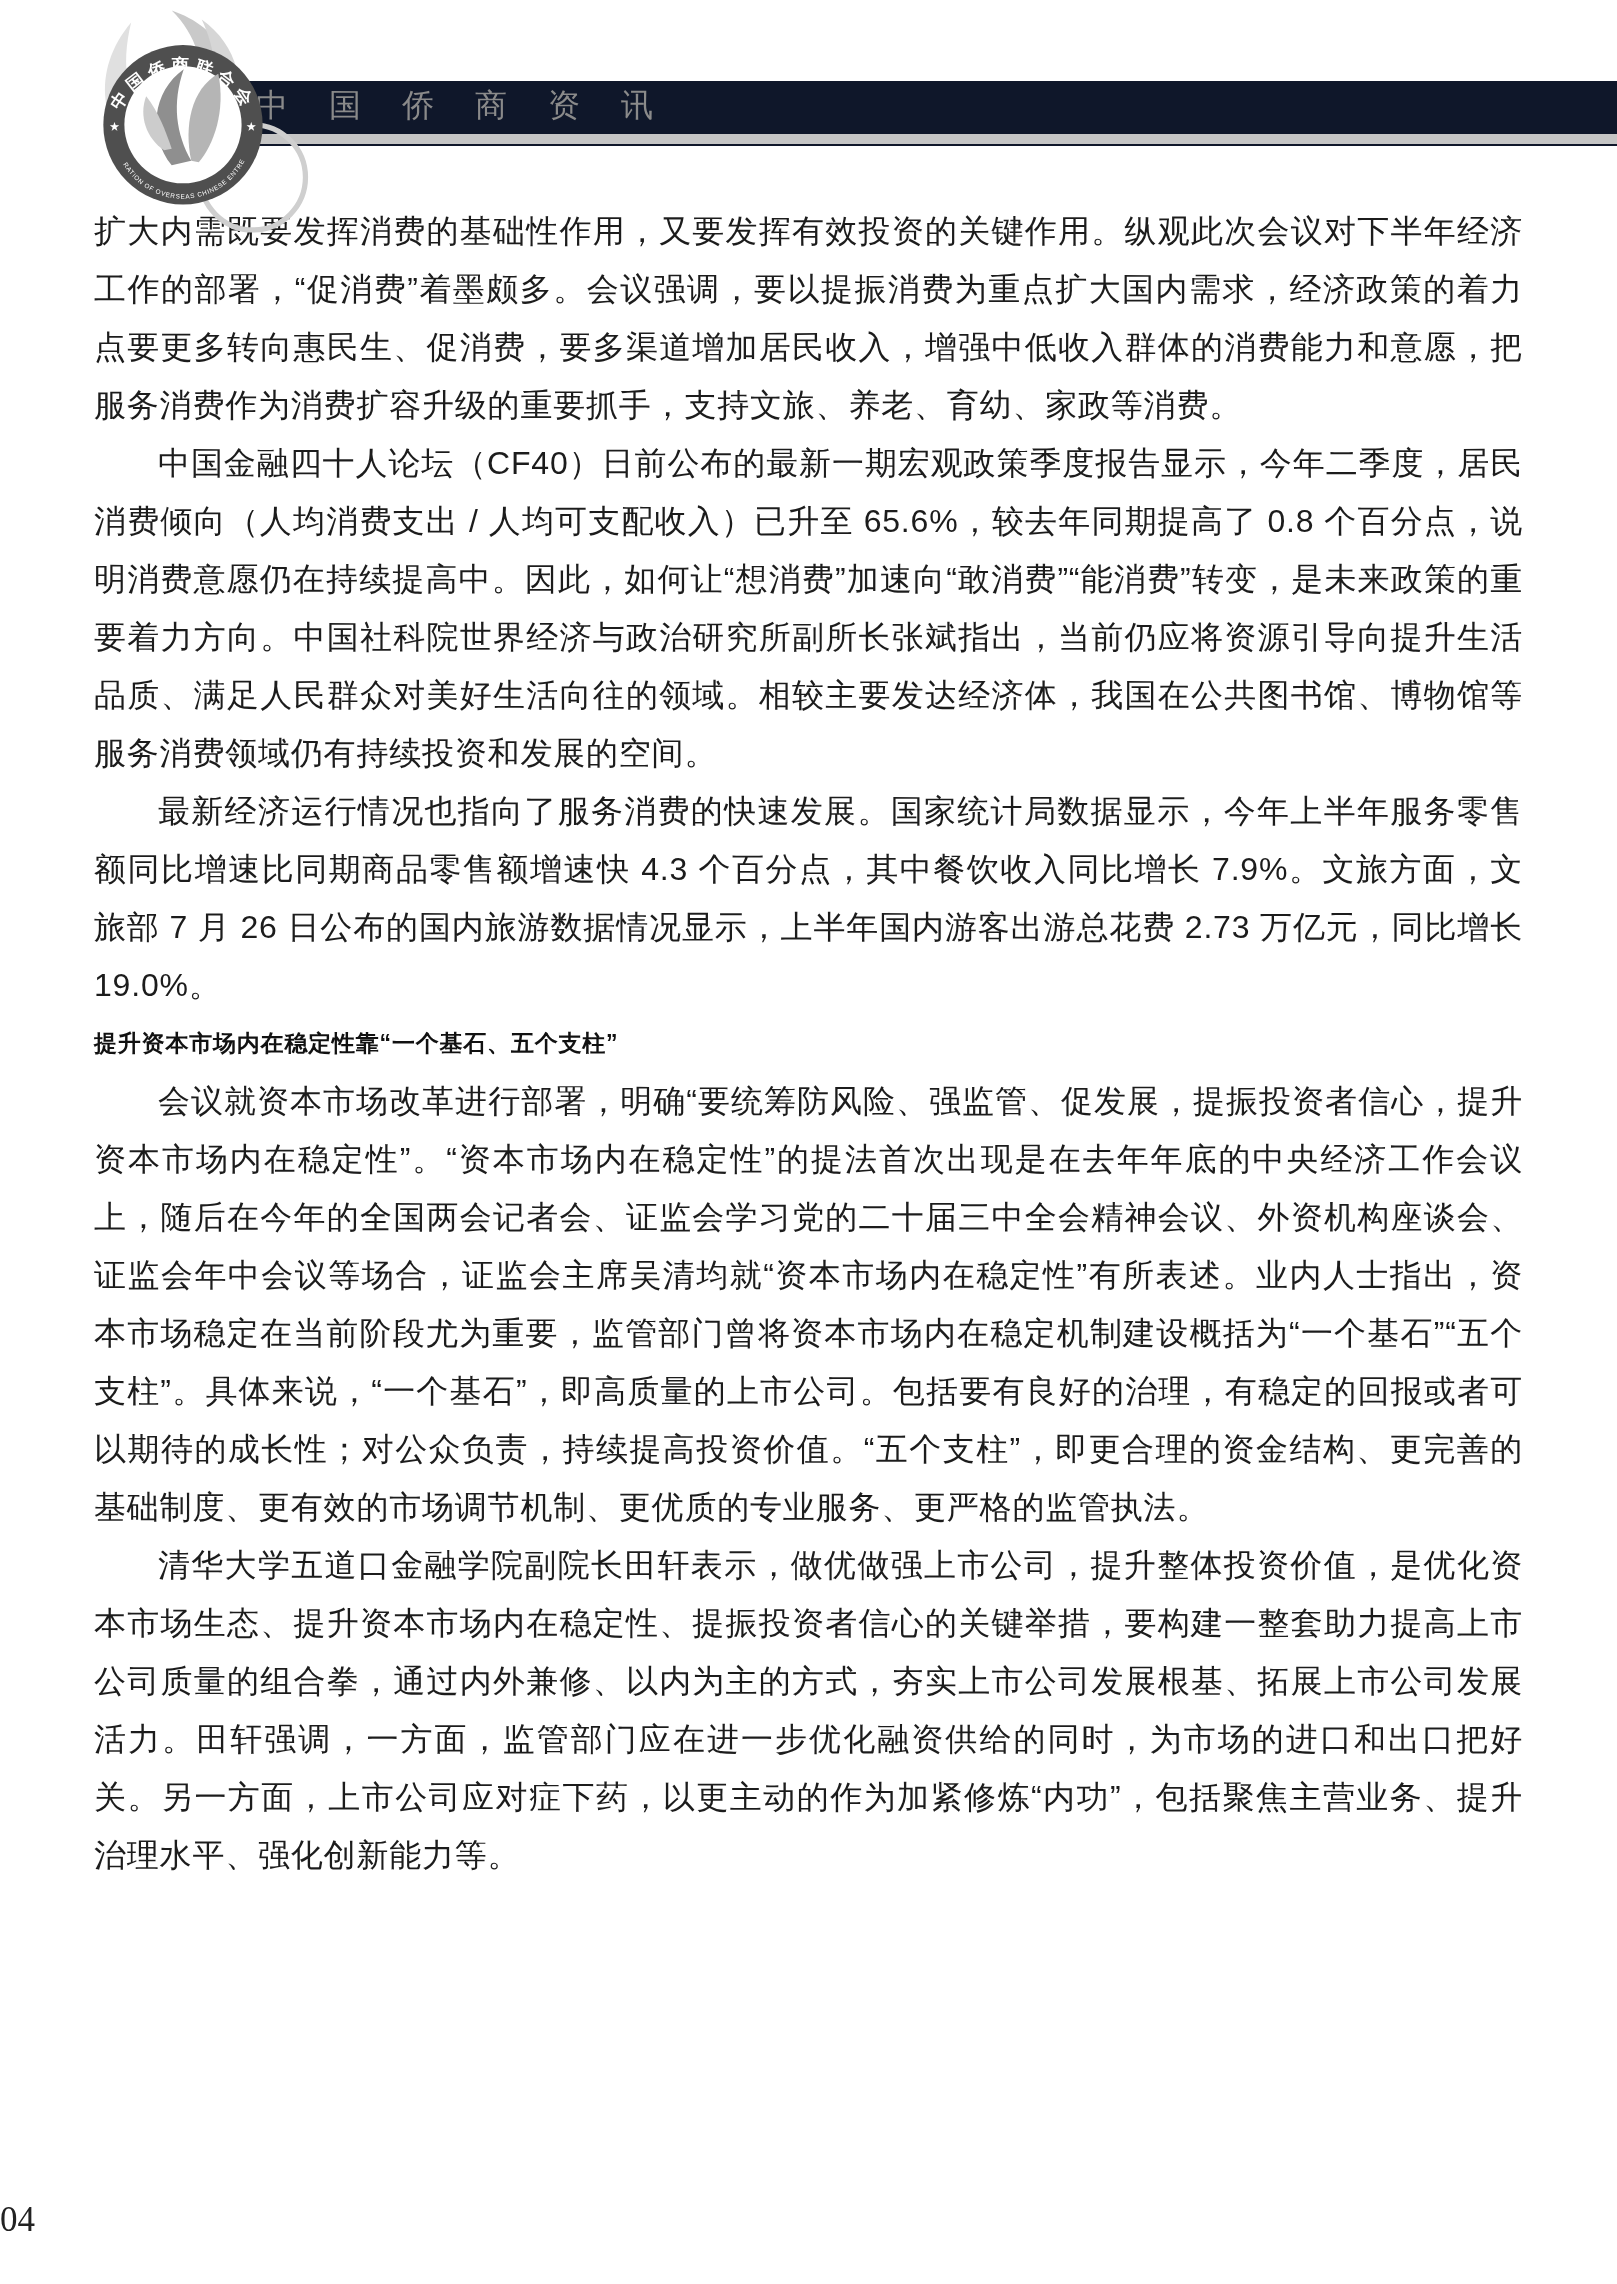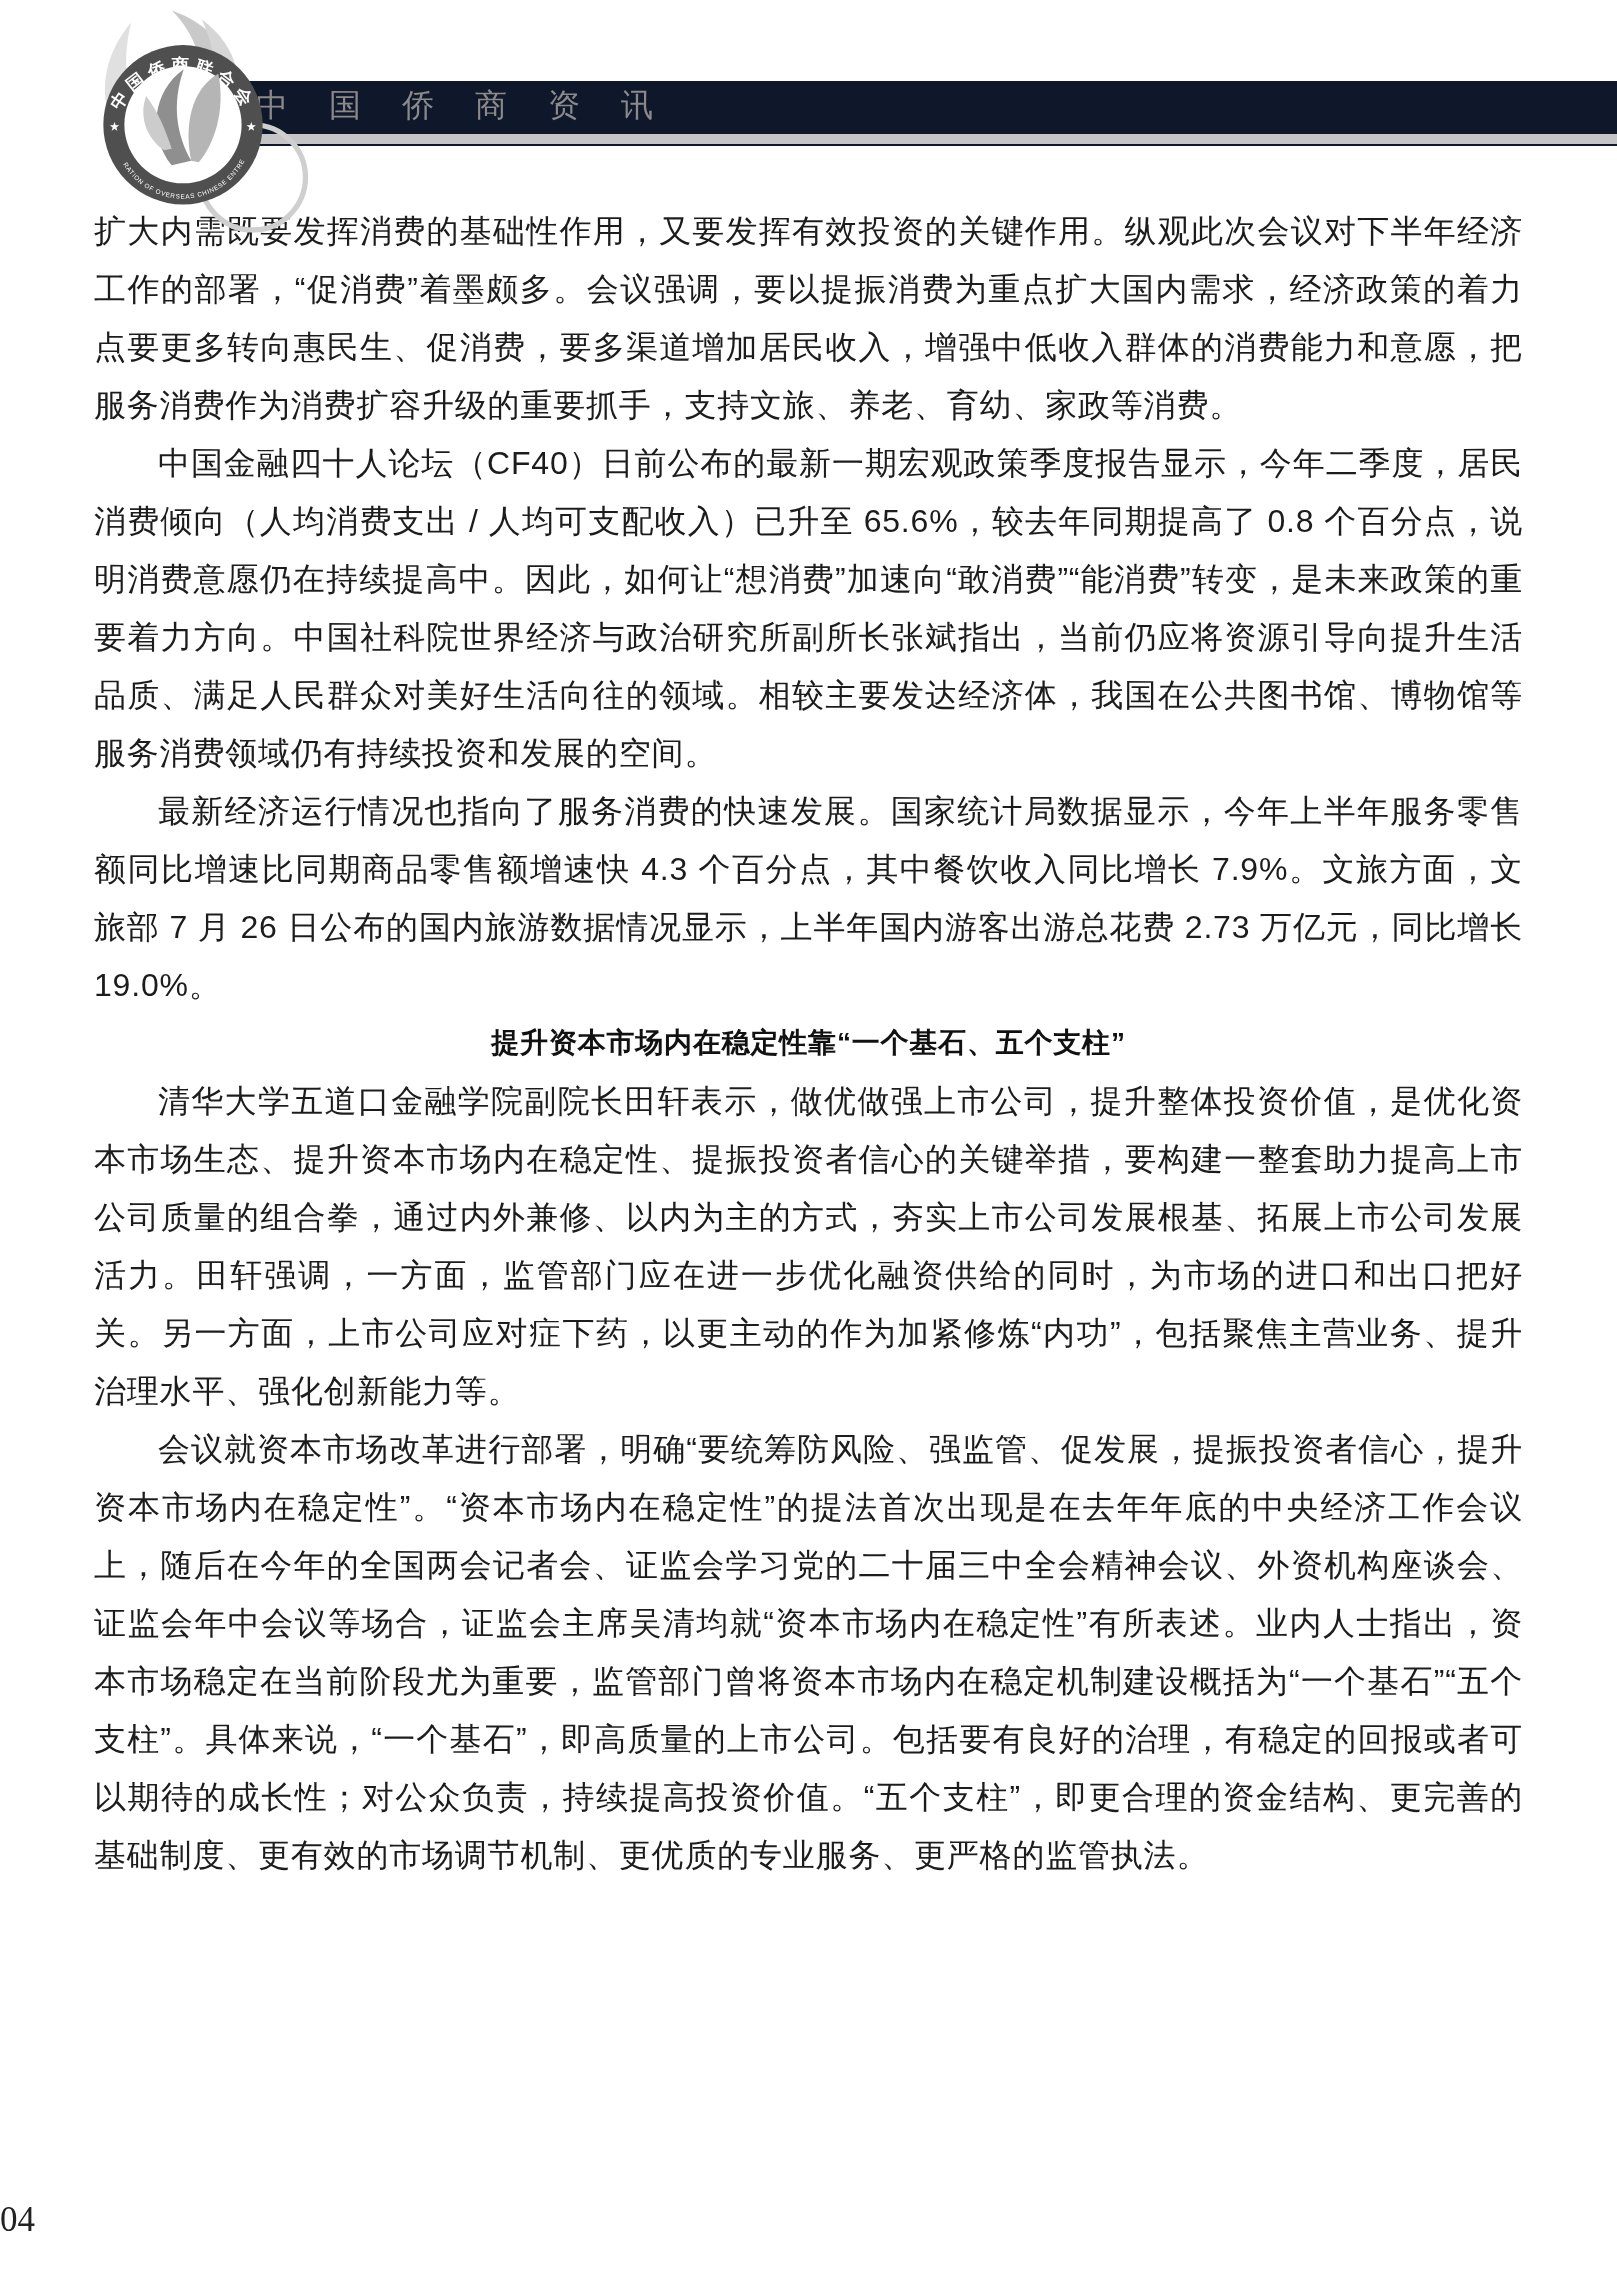--- a/index.html
+++ b/index.html
@@ -41,24 +41,24 @@
     font-size:32px;
     line-height:58px;
     text-align:justify;
     letter-spacing:0.8px;
   }
   .indent{text-indent:2em;}
   .no-indent{text-indent:0;}
   .last-fill{text-align-last:justify;}
   .heading{
     margin:0;
-    font-size:28px;
+    font-size:23px;
     line-height:58px;
     font-weight:700;
-    text-align:center;
+    text-align:left;
     letter-spacing:0.8px;
     color:#111;
   }
   
   .footer{
     position:absolute;left:0;right:0;bottom:44px;
     text-align:left;
   }
   .page-number{
     font-family:"Liberation Serif",serif;
@@ -116,22 +116,22 @@
         </g>
       </svg>
     </div>
   </header>
 
   <main class="article">
     <p class="para no-indent">扩大内需既要发挥消费的基础性作用，又要发挥有效投资的关键作用。纵观此次会议对下半年经济工作的部署，“促消费”着墨颇多。会议强调，要以提振消费为重点扩大国内需求，经济政策的着力点要更多转向惠民生、促消费，要多渠道增加居民收入，增强中低收入群体的消费能力和意愿，把服务消费作为消费扩容升级的重要抓手，支持文旅、养老、育幼、家政等消费。</p>
     <p class="para indent">中国金融四十人论坛（CF40）日前公布的最新一期宏观政策季度报告显示，今年二季度，居民消费倾向（人均消费支出 / 人均可支配收入）已升至 65.6%，较去年同期提高了 0.8 个百分点，说明消费意愿仍在持续提高中。因此，如何让“想消费”加速向“敢消费”“能消费”转变，是未来政策的重要着力方向。中国社科院世界经济与政治研究所副所长张斌指出，当前仍应将资源引导向提升生活品质、满足人民群众对美好生活向往的领域。相较主要发达经济体，我国在公共图书馆、博物馆等服务消费领域仍有持续投资和发展的空间。</p>
     <p class="para indent">最新经济运行情况也指向了服务消费的快速发展。国家统计局数据显示，今年上半年服务零售额同比增速比同期商品零售额增速快 4.3 个百分点，其中餐饮收入同比增长 7.9%。文旅方面，文旅部 7 月 26 日公布的国内旅游数据情况显示，上半年国内游客出游总花费 2.73 万亿元，同比增长 19.0%。</p>
     <h2 class="heading">提升资本市场内在稳定性靠“一个基石、五个支柱”</h2>
+    <p class="para indent">会议就资本市场改革进行部署，明确“要统筹防风险、强监管、促发展，提振投资者信心，提升资本市场内在稳定性”。“资本市场内在稳定性”的提法首次出现是在去年年底的中央经济工作会议上，随后在今年的全国两会记者会、证监会学习党的二十届三中全会精神会议、外资机构座谈会、证监会年中会议等场合，证监会主席吴清均就“资本市场内在稳定性”有所表述。业内人士指出，资本市场稳定在当前阶段尤为重要，监管部门曾将资本市场内在稳定机制建设概括为“一个基石”“五个支柱”。具体来说，“一个基石”，即高质量的上市公司。包括要有良好的治理，有稳定的回报或者可以期待的成长性；对公众负责，持续提高投资价值。“五个支柱”，即更合理的资金结构、更完善的基础制度、更有效的市场调节机制、更优质的专业服务、更严格的监管执法。</p>
     <p class="para indent">清华大学五道口金融学院副院长田轩表示，做优做强上市公司，提升整体投资价值，是优化资本市场生态、提升资本市场内在稳定性、提振投资者信心的关键举措，要构建一整套助力提高上市公司质量的组合拳，通过内外兼修、以内为主的方式，夯实上市公司发展根基、拓展上市公司发展活力。田轩强调，一方面，监管部门应在进一步优化融资供给的同时，为市场的进口和出口把好关。另一方面，上市公司应对症下药，以更主动的作为加紧修炼“内功”，包括聚焦主营业务、提升治理水平、强化创新能力等。</p>
-    <p class="para indent">会议就资本市场改革进行部署，明确“要统筹防风险、强监管、促发展，提振投资者信心，提升资本市场内在稳定性”。“资本市场内在稳定性”的提法首次出现是在去年年底的中央经济工作会议上，随后在今年的全国两会记者会、证监会学习党的二十届三中全会精神会议、外资机构座谈会、证监会年中会议等场合，证监会主席吴清均就“资本市场内在稳定性”有所表述。业内人士指出，资本市场稳定在当前阶段尤为重要，监管部门曾将资本市场内在稳定机制建设概括为“一个基石”“五个支柱”。具体来说，“一个基石”，即高质量的上市公司。包括要有良好的治理，有稳定的回报或者可以期待的成长性；对公众负责，持续提高投资价值。“五个支柱”，即更合理的资金结构、更完善的基础制度、更有效的市场调节机制、更优质的专业服务、更严格的监管执法。</p>
   </main>
 
   <footer class="footer">
     <span class="page-number">04</span>
   </footer>
 
 </div>
 
 
 </body></html>

